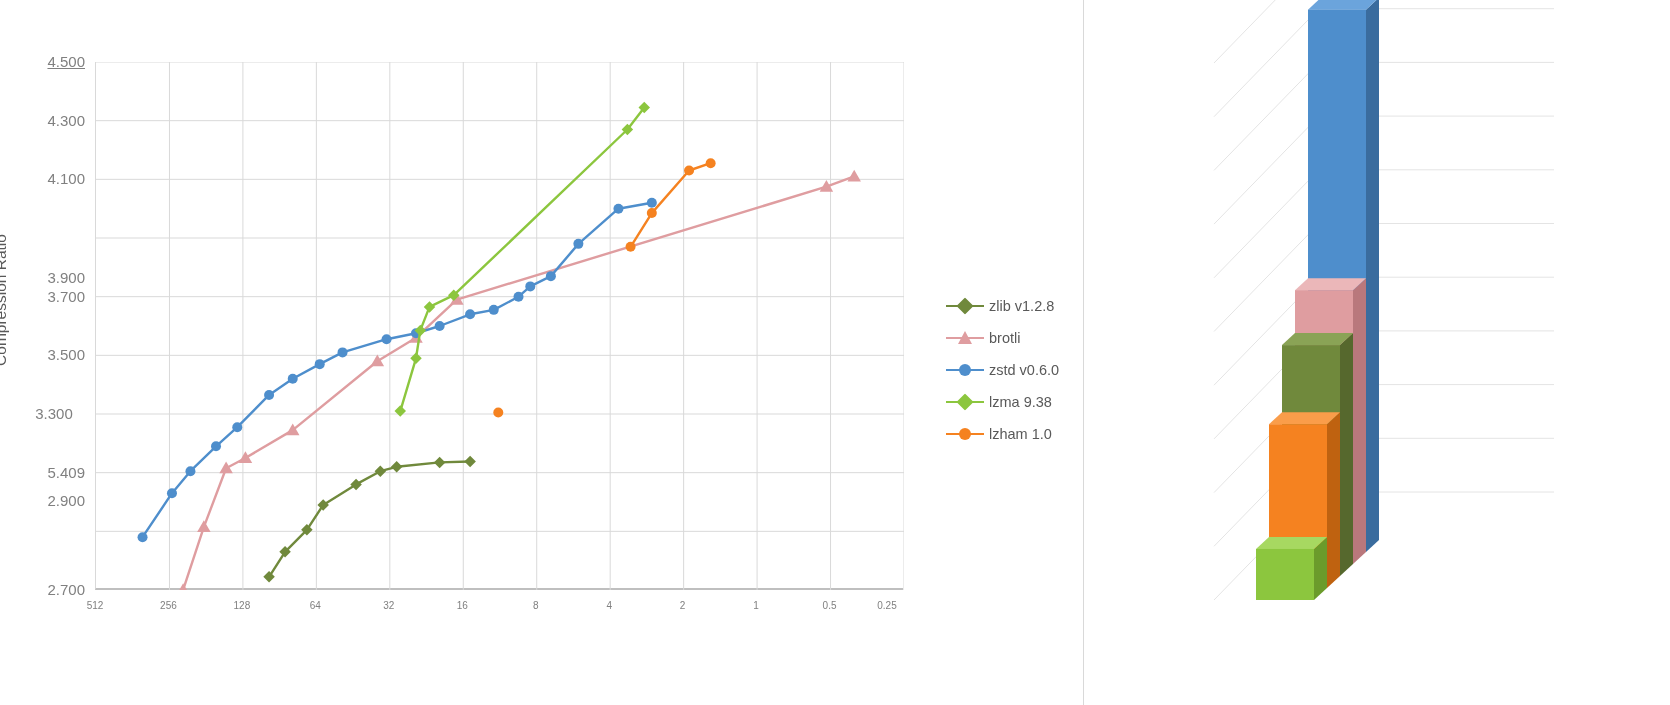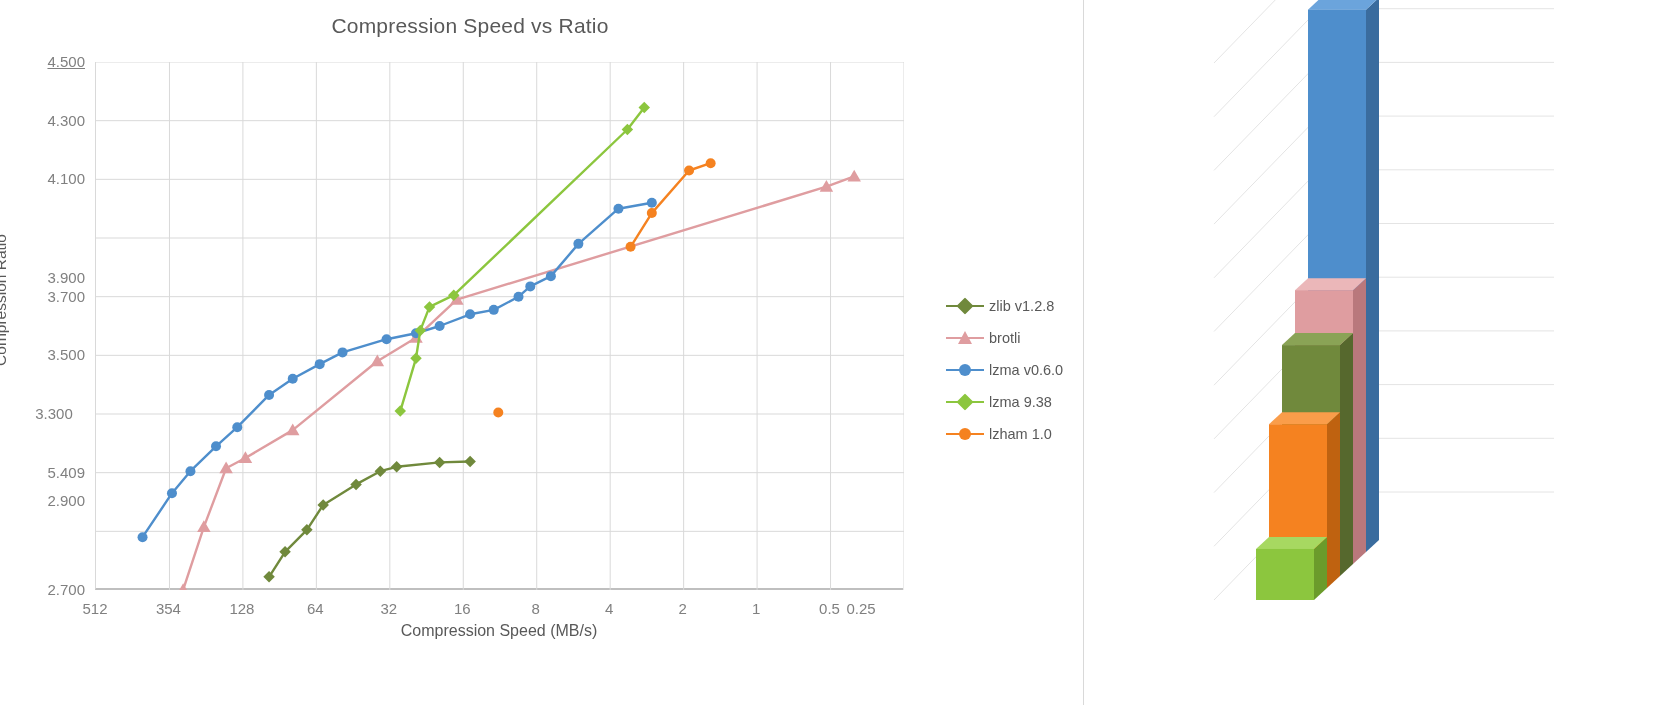--- a/index.html
+++ b/index.html
@@ -14,21 +14,21 @@
   .scatter-panel{position:absolute;left:0;top:0;width:1083px;height:705px;}
   .chart-title{position:absolute;left:0;top:14px;width:940px;text-align:center;
                font-size:21px;color:#595959;letter-spacing:.2px;}
   .plot{position:absolute;left:95px;top:62px;width:808px;height:528px;
         border-left:1px solid #d9d9d9;border-bottom:2px solid #bfbfbf;box-sizing:border-box;}
   .plot svg{position:absolute;left:0;top:0;}
   .gridline-h{stroke:#d9d9d9;stroke-width:1;}
   .gridline-v{stroke:#d9d9d9;stroke-width:1;}
   .ylab{position:absolute;width:62px;text-align:right;font-size:15px;color:#808080;
         transform:translateY(-9px);}
-  .xlab{position:absolute;top:600px;font-size:15px;color:#808080;text-align:center;
+  .xlab{position:absolute;top:600px;font-size:10px;color:#808080;text-align:center;
         width:60px;transform:translateX(-30px);}
   .y-axis-title{position:absolute;left:-8px;top:300px;font-size:15.5px;color:#595959;
         transform:rotate(-90deg) translate(-50%,0);transform-origin:left top;white-space:nowrap;}
   .x-axis-title{position:absolute;left:95px;top:622px;width:808px;text-align:center;
         font-size:16px;color:#595959;}
 
   
   .legend{position:absolute;left:946px;top:282px;width:135px;}
   .legend-row{display:flex;align-items:flex-end;height:32px;}
   .legend-key{position:relative;width:38px;height:16px;flex:0 0 38px;}
@@ -45,21 +45,20 @@
   .bar-panel{position:absolute;left:1084px;top:0;width:586px;height:705px;}
   .bar-panel svg{position:absolute;left:0;top:0;}
 </style>
 </head>
 <body>
 
 <div class="root">
 
   <div class="scatter-panel">
 
-    <div class="chart-title">Compression Speed vs Ratio</div>
 
     <div class="y-axis-title">Compression Ratio</div>
 
     <div class="plot" id="plot">
       <svg id="plot-svg" width="808" height="528">
           <line x1="0" x2="808" y1="469.33333333333337" y2="469.33333333333337" class="gridline-h"></line>
           <line x1="0" x2="808" y1="410.6666666666667" y2="410.6666666666667" class="gridline-h"></line>
           <line x1="0" x2="808" y1="352.0000000000001" y2="352.0000000000001" class="gridline-h"></line>
           <line x1="0" x2="808" y1="293.33333333333337" y2="293.33333333333337" class="gridline-h"></line>
           <line x1="0" x2="808" y1="234.66666666666663" y2="234.66666666666663" class="gridline-h"></line>
@@ -144,34 +143,33 @@
         <div class="ylab" style="left: 23px; top: 414px; text-align: center;">3.300</div>
         <div class="ylab" style="left: 23px; top: 355.333px;">3.500</div>
         <div class="ylab" style="left: 23px; top: 296.667px;">3.700</div>
         <div class="ylab" style="left: 23px; top: 238px; margin-top: 40px;">3.900</div>
         <div class="ylab" style="left: 23px; top: 179.333px;">4.100</div>
         <div class="ylab" style="left: 23px; top: 120.667px;">4.300</div>
         <div class="ylab" style="left: 23px; top: 62px; text-decoration: underline;">4.500</div>
       </div>
     <div id="x-ticks">
         <div class="xlab" style="left: 95px;">512</div>
-        <div class="xlab" style="left: 168.455px;">354</div>
+        <div class="xlab" style="left: 168.455px;">256</div>
         <div class="xlab" style="left: 241.909px;">128</div>
         <div class="xlab" style="left: 315.364px;">64</div>
         <div class="xlab" style="left: 388.818px;">32</div>
         <div class="xlab" style="left: 462.273px;">16</div>
         <div class="xlab" style="left: 535.727px;">8</div>
         <div class="xlab" style="left: 609.182px;">4</div>
         <div class="xlab" style="left: 682.636px;">2</div>
         <div class="xlab" style="left: 756.091px;">1</div>
         <div class="xlab" style="left: 829.545px;">0.5</div>
-        <div class="xlab" style="left: 861px; text-align: center;">0.25</div>
+        <div class="xlab" style="left: 887px; text-align: center;">0.25</div>
       </div>
 
-    <div class="x-axis-title">Compression Speed (MB/s)</div>
 
     <div class="legend" id="legend">
         <div class="legend-row">
           <span class="legend-key">
             <span class="lk-line" style="background: rgb(112, 137, 60);"></span>
             <span class="lk-mark mk-diamond" style="background: rgb(112, 137, 60);"></span>
           </span>
           <span class="legend-text">zlib v1.2.8</span>
         </div>
         <div class="legend-row">
@@ -179,21 +177,21 @@
             <span class="lk-line" style="background: rgb(223, 157, 160);"></span>
             <span class="lk-mark mk-tri" style="border-bottom: 13px solid rgb(223, 157, 160);"></span>
           </span>
           <span class="legend-text">brotli</span>
         </div>
         <div class="legend-row">
           <span class="legend-key">
             <span class="lk-line" style="background: rgb(78, 142, 204);"></span>
             <span class="lk-mark mk-circle" style="background: rgb(78, 142, 204);"></span>
           </span>
-          <span class="legend-text">lzma v0.6.0</span>
+          <span class="legend-text">zstd v0.6.0</span>
         </div>
         <div class="legend-row">
           <span class="legend-key">
             <span class="lk-line" style="background: rgb(140, 198, 62);"></span>
             <span class="lk-mark mk-diamond" style="background: rgb(140, 198, 62);"></span>
           </span>
           <span class="legend-text">lzma 9.38</span>
         </div>
         <div class="legend-row">
           <span class="legend-key">

